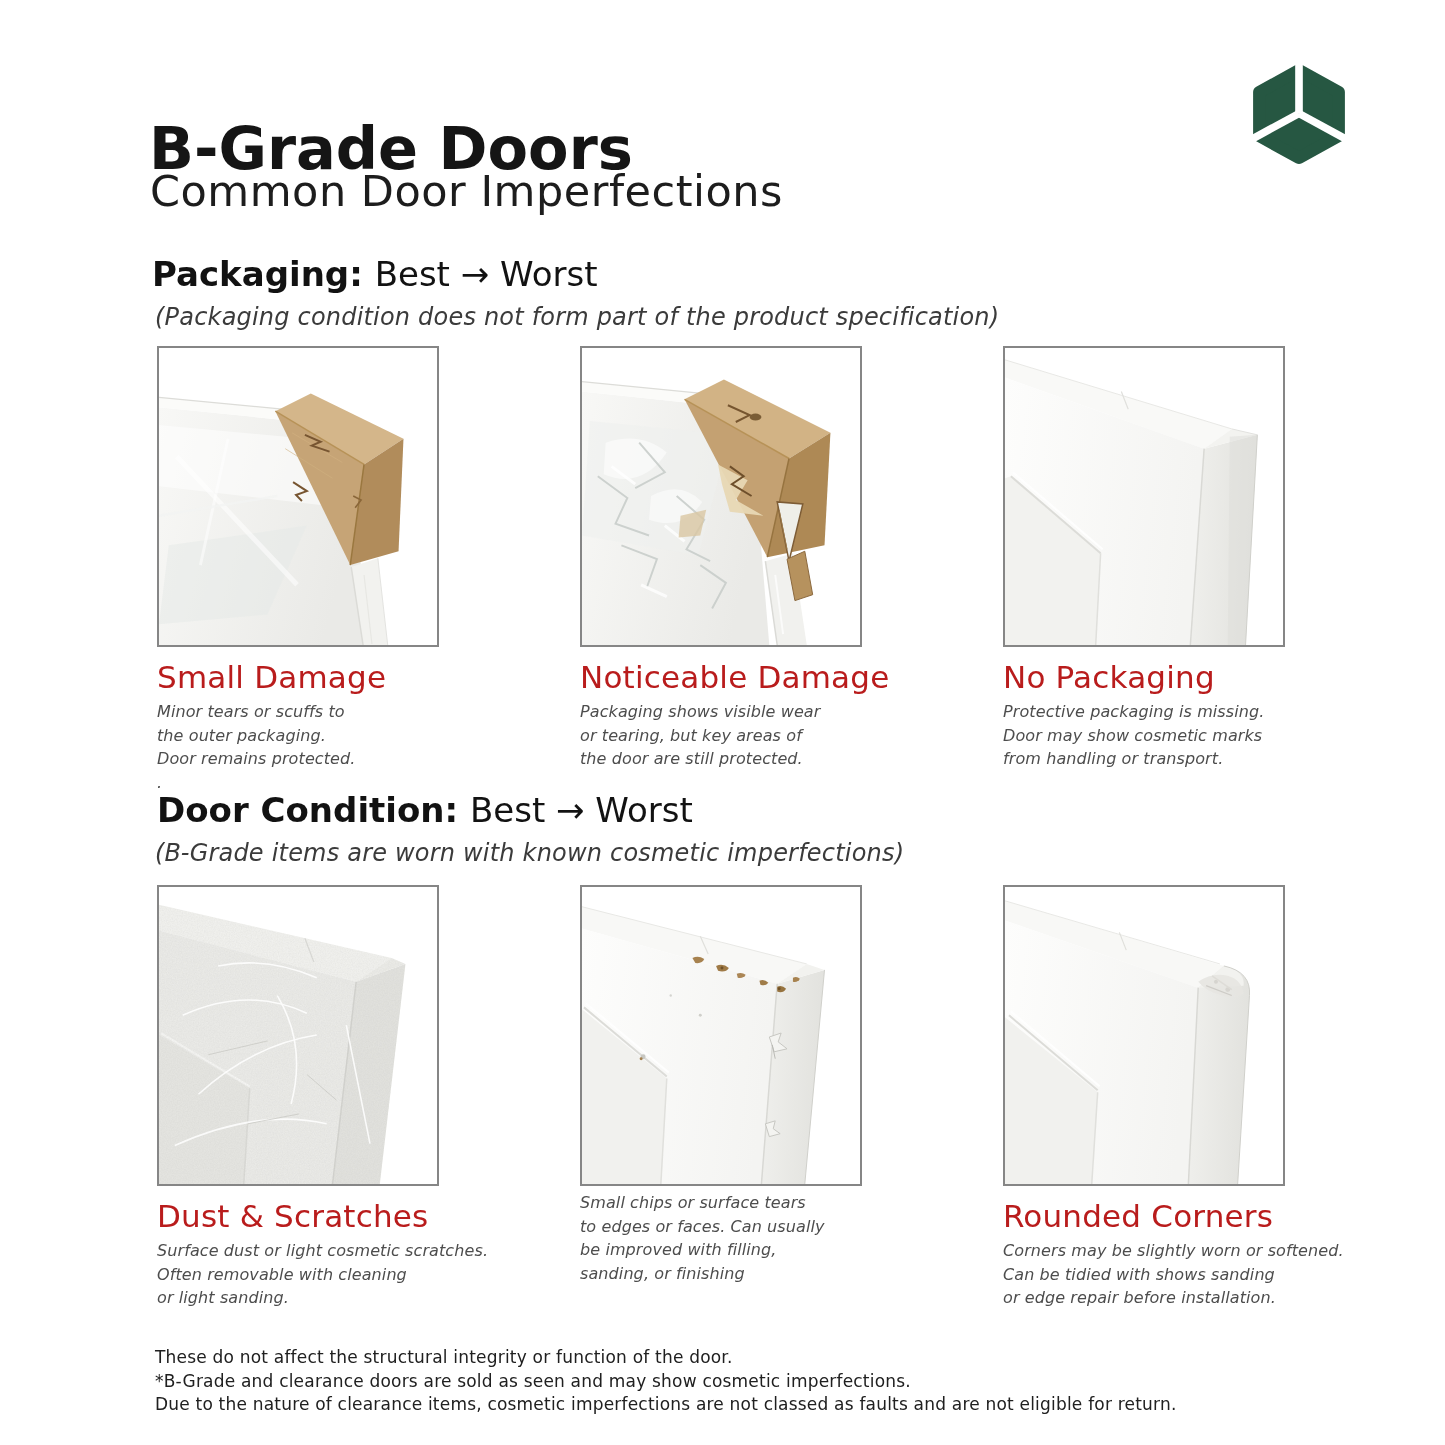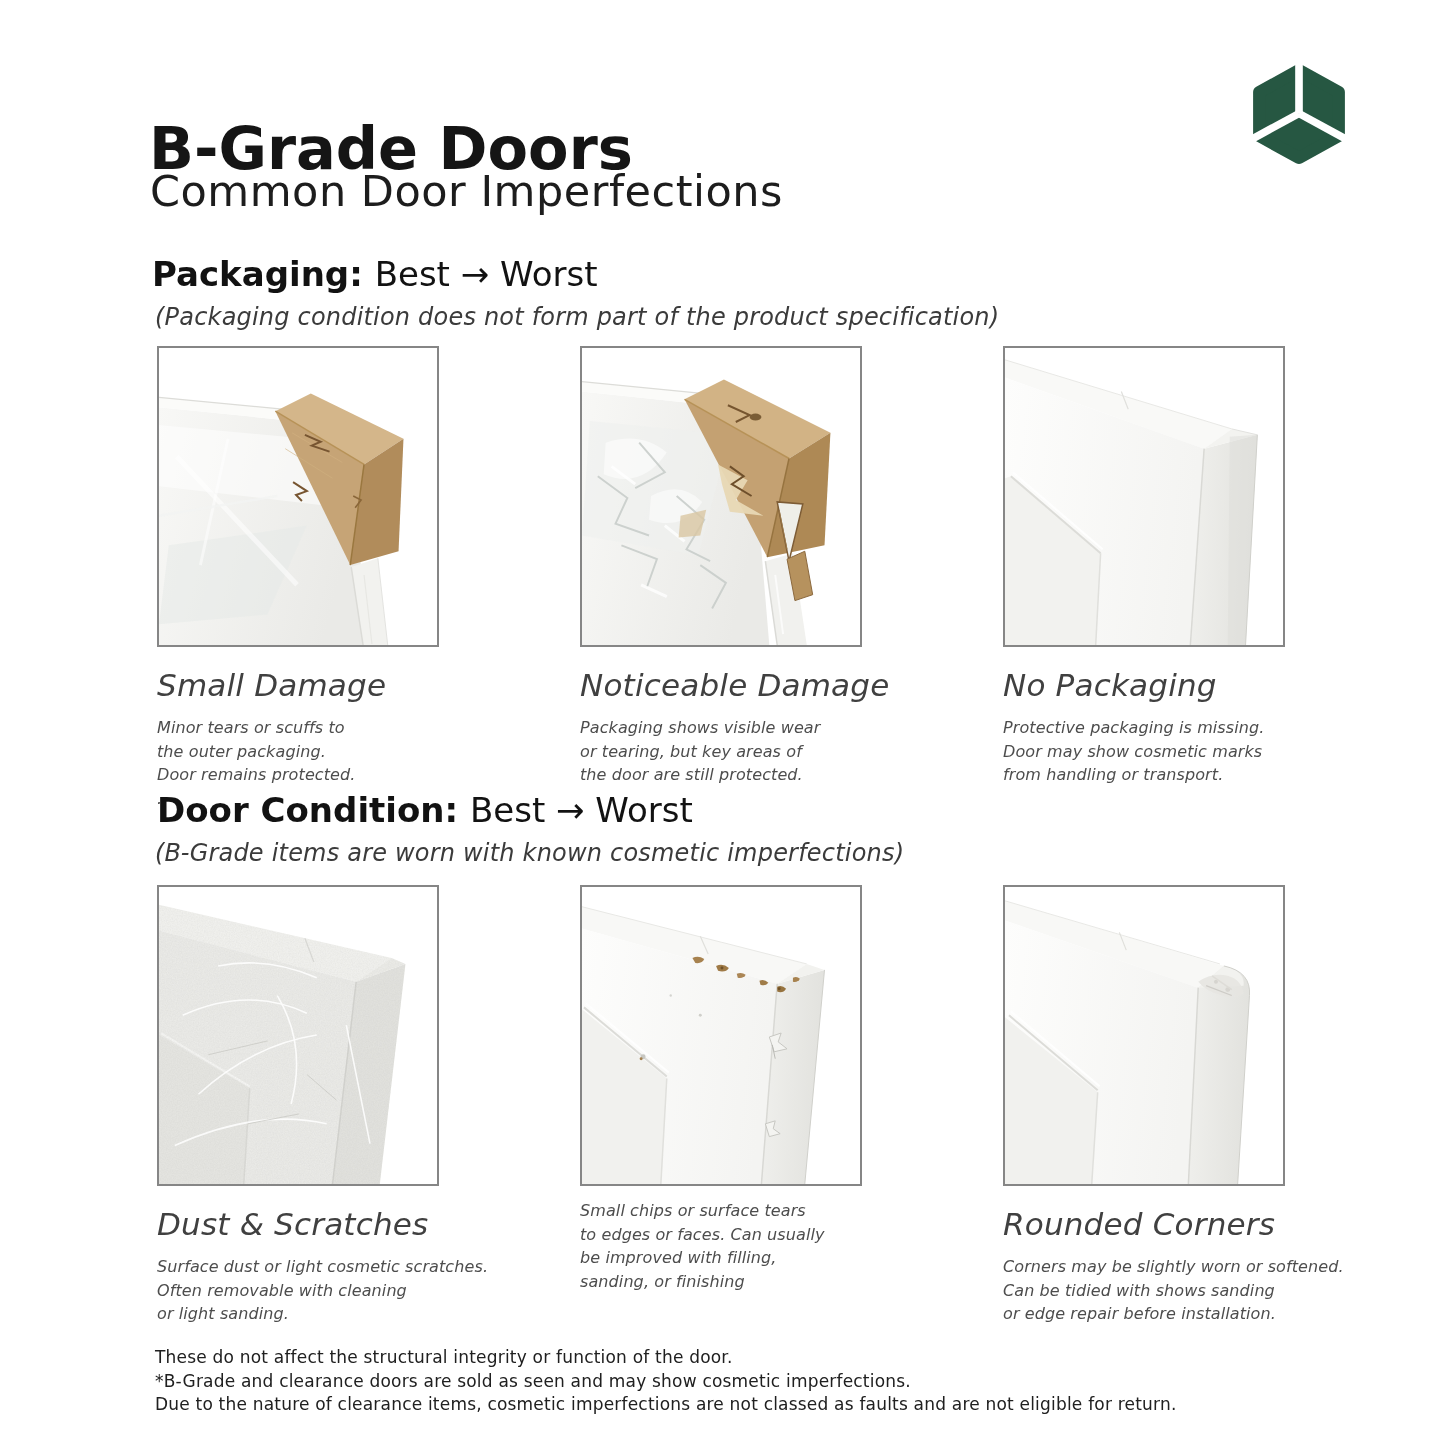--- a/index.html
+++ b/index.html
@@ -16,22 +16,22 @@
   .h2-2{left:157px;top:783px;}
   .note{position:absolute;font-size:24px;font-style:italic;color:#3b3b3b;letter-spacing:.2px;white-space:nowrap;}
   .note-1{left:155px;top:303px;}
   .note-2{left:155px;top:839px;}
   .row{position:absolute;display:flex;gap:141px;}
   .row-1{left:157px;top:346px;}
   .row-2{left:157px;top:885px;}
   figure.card{margin:0;width:282px;}
   .photo{width:282px;height:301px;border:2px solid #868686;box-sizing:border-box;background:#fff;}
   .photo svg{display:block;width:100%;height:100%;}
-  .card-title{margin-top:20px;font-size:31px;line-height:36px;color:#404040;letter-spacing:.2px;white-space:nowrap;font-style:italic;}
-  .card-lines{margin-top:13px;}
+  .card-title{margin-top:12px;font-size:31px;line-height:36px;color:#b91c1c;letter-spacing:.2px;white-space:nowrap;}
+  .card-lines{margin-top:5px;}
   .line{font-size:16px;font-style:italic;color:#4d4d4d;line-height:23.5px;letter-spacing:.1px;white-space:nowrap;}
   .footer{position:absolute;left:155px;top:1346px;font-size:17px;color:#202020;line-height:23.5px;letter-spacing:.2px;}
   .fline{white-space:nowrap;}
 </style>
 </head>
 <body>
 
 <svg width="0" height="0" style="position:absolute" aria-hidden="true">
   <defs>
     <linearGradient id="gFace" x1="0" y1="0" x2="1" y2="0.15">

